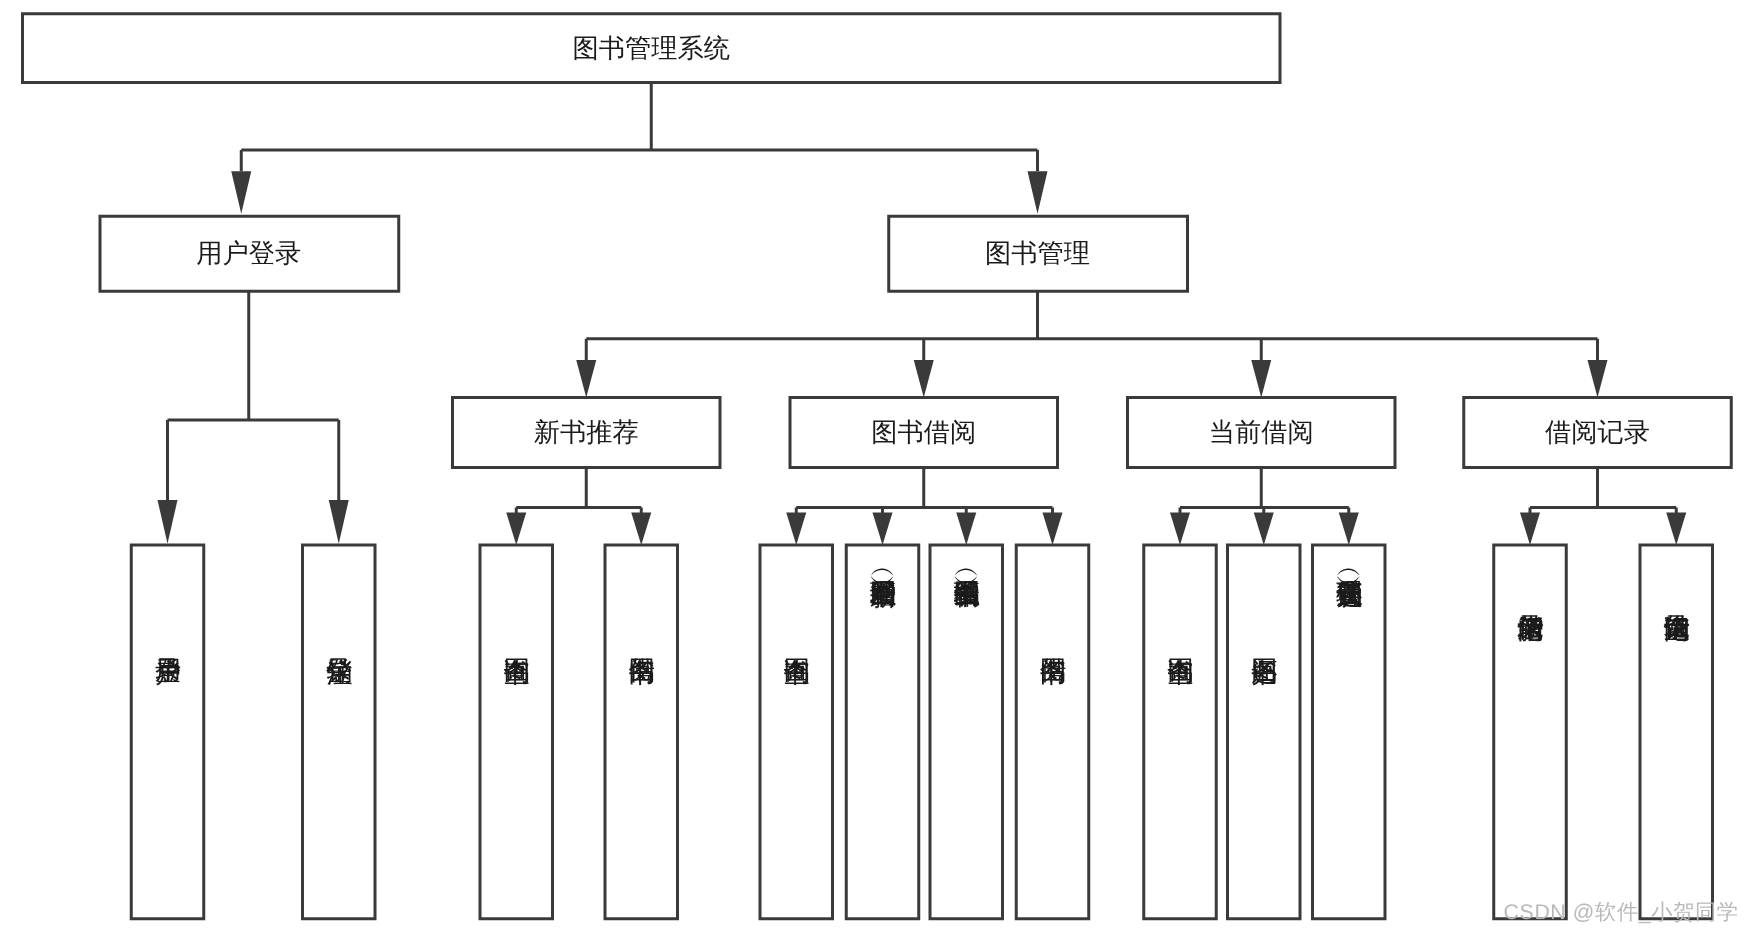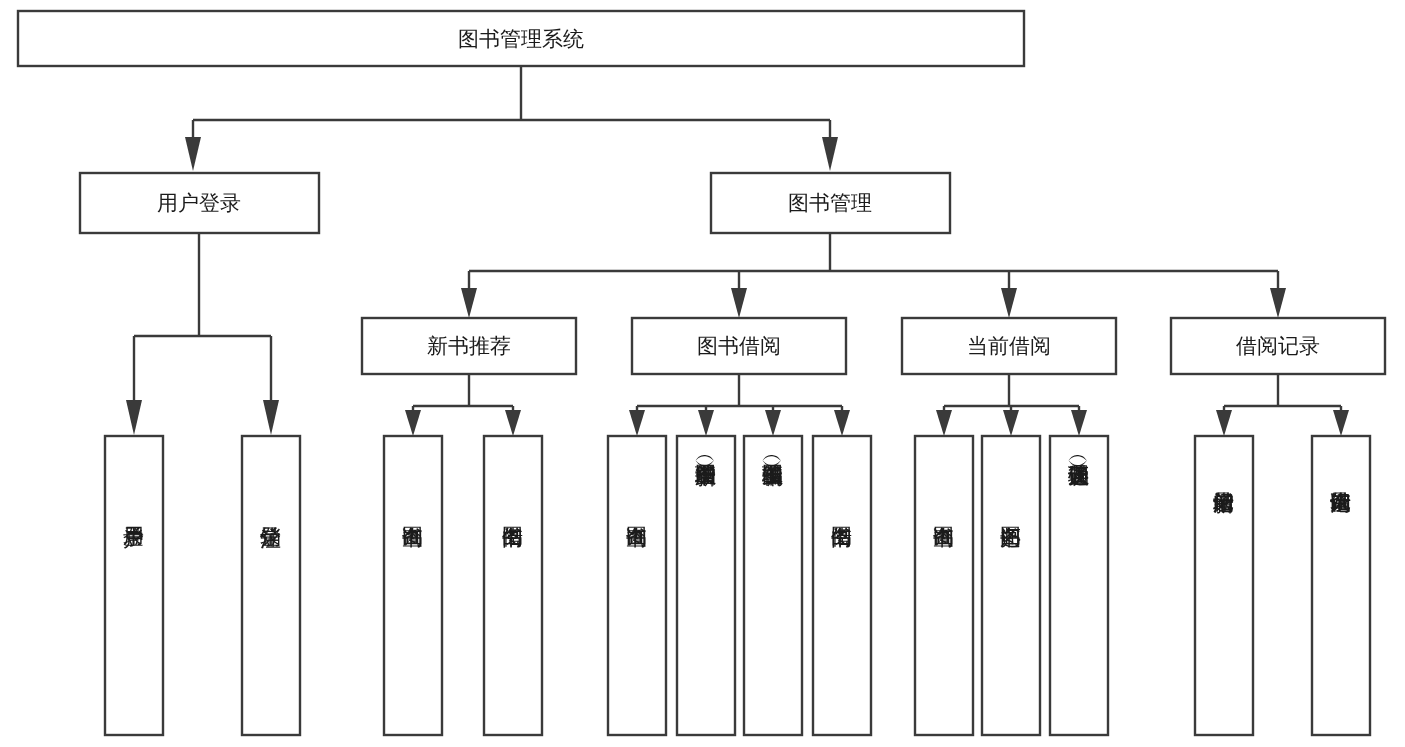--- a/index.html
+++ b/index.html
@@ -204,13 +204,14 @@
       <text class="box-text-v" x="1224" y="475">新增借阅记录</text>
     </g>
 
     <g>
       <rect class="box-rect" x="1312" y="436" width="58" height="299"></rect>
       <text class="box-text-v" x="1341" y="475">查询借阅记录</text>
     </g>
 
   </svg>
 
+  <div class="watermark">CSDN @软件_小贺同学</div>
 </div>
 
 </body></html>

